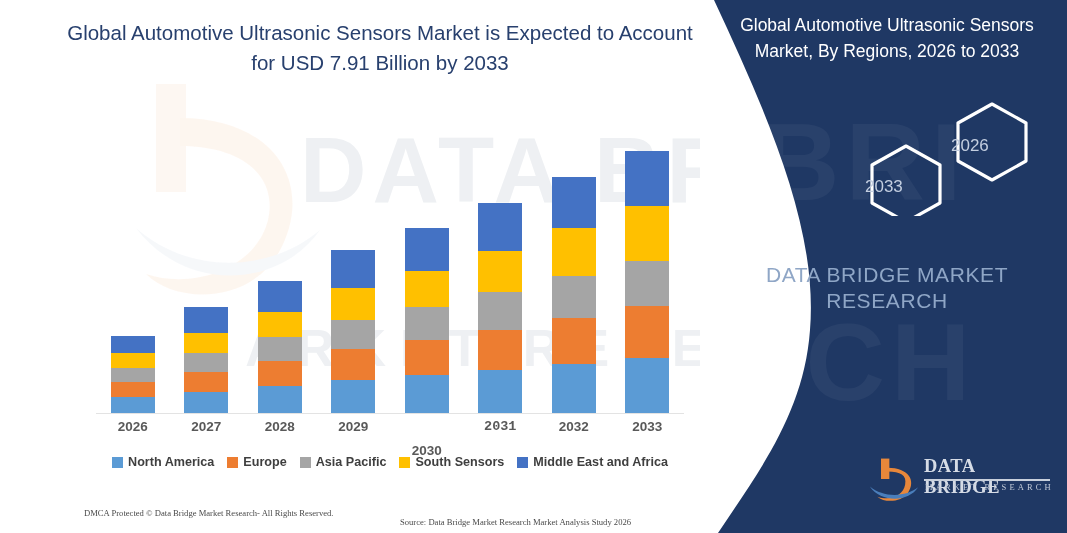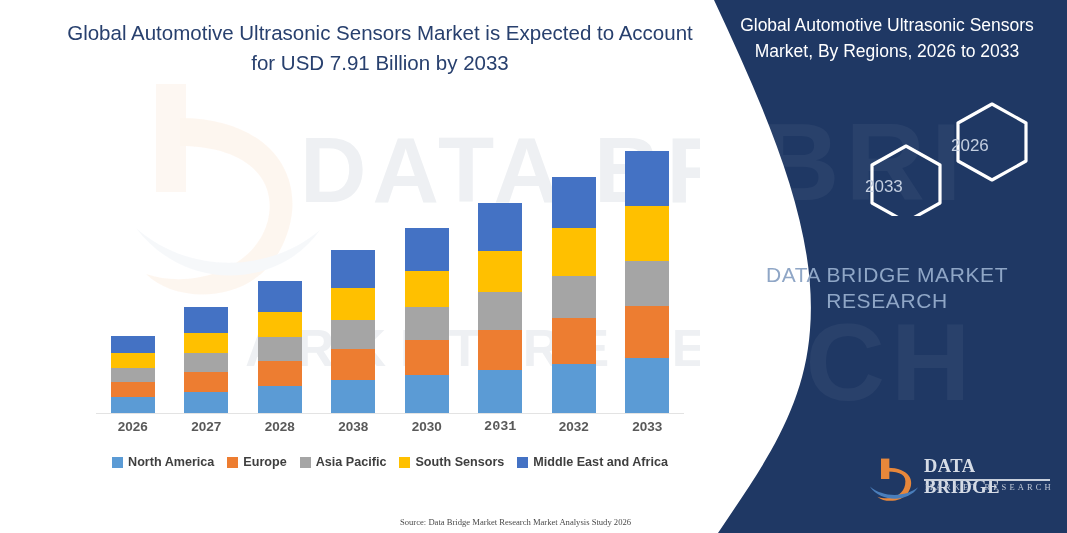--- a/index.html
+++ b/index.html
@@ -133,22 +133,22 @@
           <div class="seg" style="background: rgb(255, 192, 0); height: 54.9836px;"></div>
           <div class="seg" style="background: rgb(165, 165, 165); height: 45.0468px;"></div>
           <div class="seg" style="background: rgb(237, 125, 49); height: 52.0025px;"></div>
           <div class="seg" style="background: rgb(91, 155, 213); height: 54.9836px;"></div>
         </div>
       </div>
     <div id="ticks">
         <div class="tick" style="left: 92.75px;">2026</div>
         <div class="tick" style="left: 166.25px;">2027</div>
         <div class="tick" style="left: 239.75px;">2028</div>
-        <div class="tick" style="left: 313.25px;">2038</div>
-        <div class="tick" style="left: 386.75px;">2030</div>
+        <div class="tick" style="left: 313.25px;">2029</div>
+        <div class="tick" style="left: 386.75px; margin-top: 24px;">2030</div>
         <div class="tick" style="left: 460.25px; font-family: Liberation Mono, monospace;">2031</div>
         <div class="tick" style="left: 533.75px;">2032</div>
         <div class="tick" style="left: 607.25px;">2033</div>
       </div>
     <div class="legend" id="legend">
         <div class="leg-item">
           <span class="leg-sw" style="background: rgb(91, 155, 213);"></span>
           <span class="leg-tx">North America</span>
         </div>
         <div class="leg-item">
@@ -162,20 +162,21 @@
         <div class="leg-item">
           <span class="leg-sw" style="background: rgb(255, 192, 0);"></span>
           <span class="leg-tx">South Sensors</span>
         </div>
         <div class="leg-item">
           <span class="leg-sw" style="background: rgb(68, 114, 196);"></span>
           <span class="leg-tx">Middle East and Africa</span>
         </div>
       </div>
 
+    <div class="foot foot-left">DMCA Protected © Data Bridge Market Research-  All Rights Reserved.</div>
     <div class="foot foot-right">Source: Data Bridge Market Research  Market Analysis Study 2026</div>
   </div>
 
   <div class="navy-panel">
     <svg class="navy-svg" viewBox="0 0 367 533" preserveAspectRatio="none">
       <path d="M0,0 L14,0 C70,120 118,230 110,330 C104,412 60,470 18,533 L0,533 Z" fill="#ffffff"></path>
       <g opacity="0.045" fill="#ffffff">
         <text x="60" y="200" font-family="Liberation Sans, sans-serif" font-size="110" font-weight="700" letter-spacing="6">BRI</text>
         <text x="20" y="400" font-family="Liberation Sans, sans-serif" font-size="110" font-weight="700" letter-spacing="6">RCH</text>
       </g>

